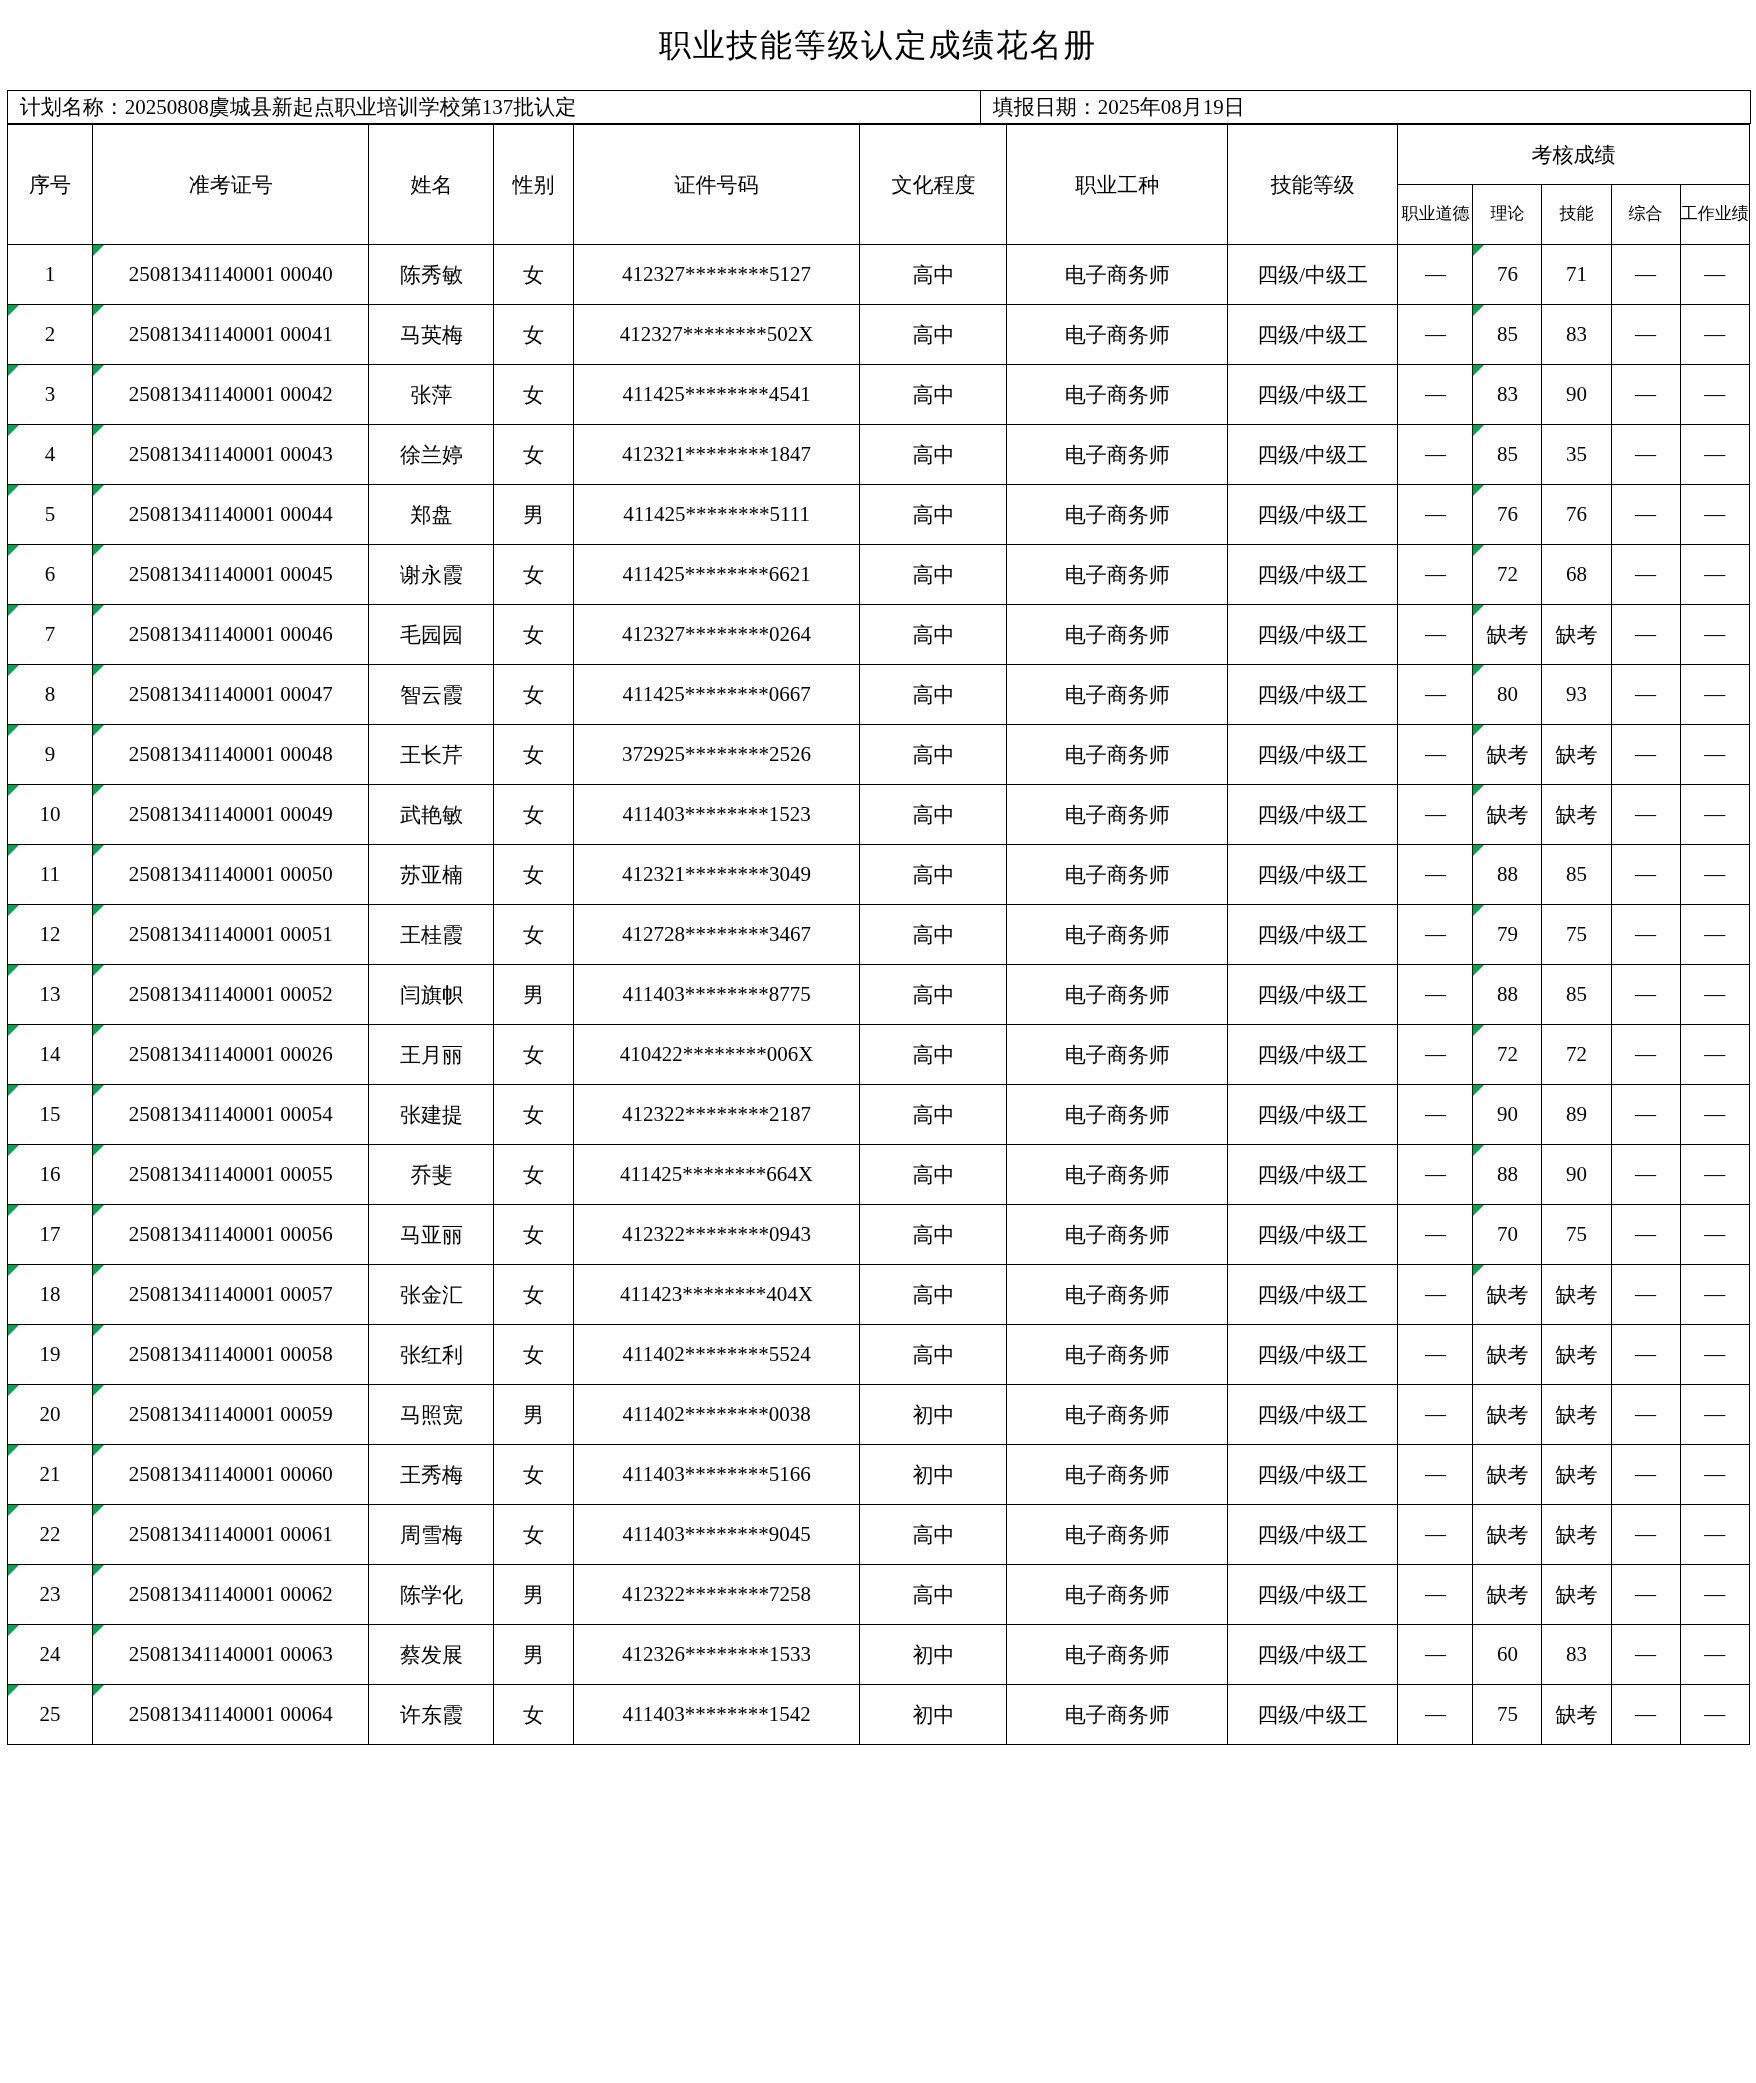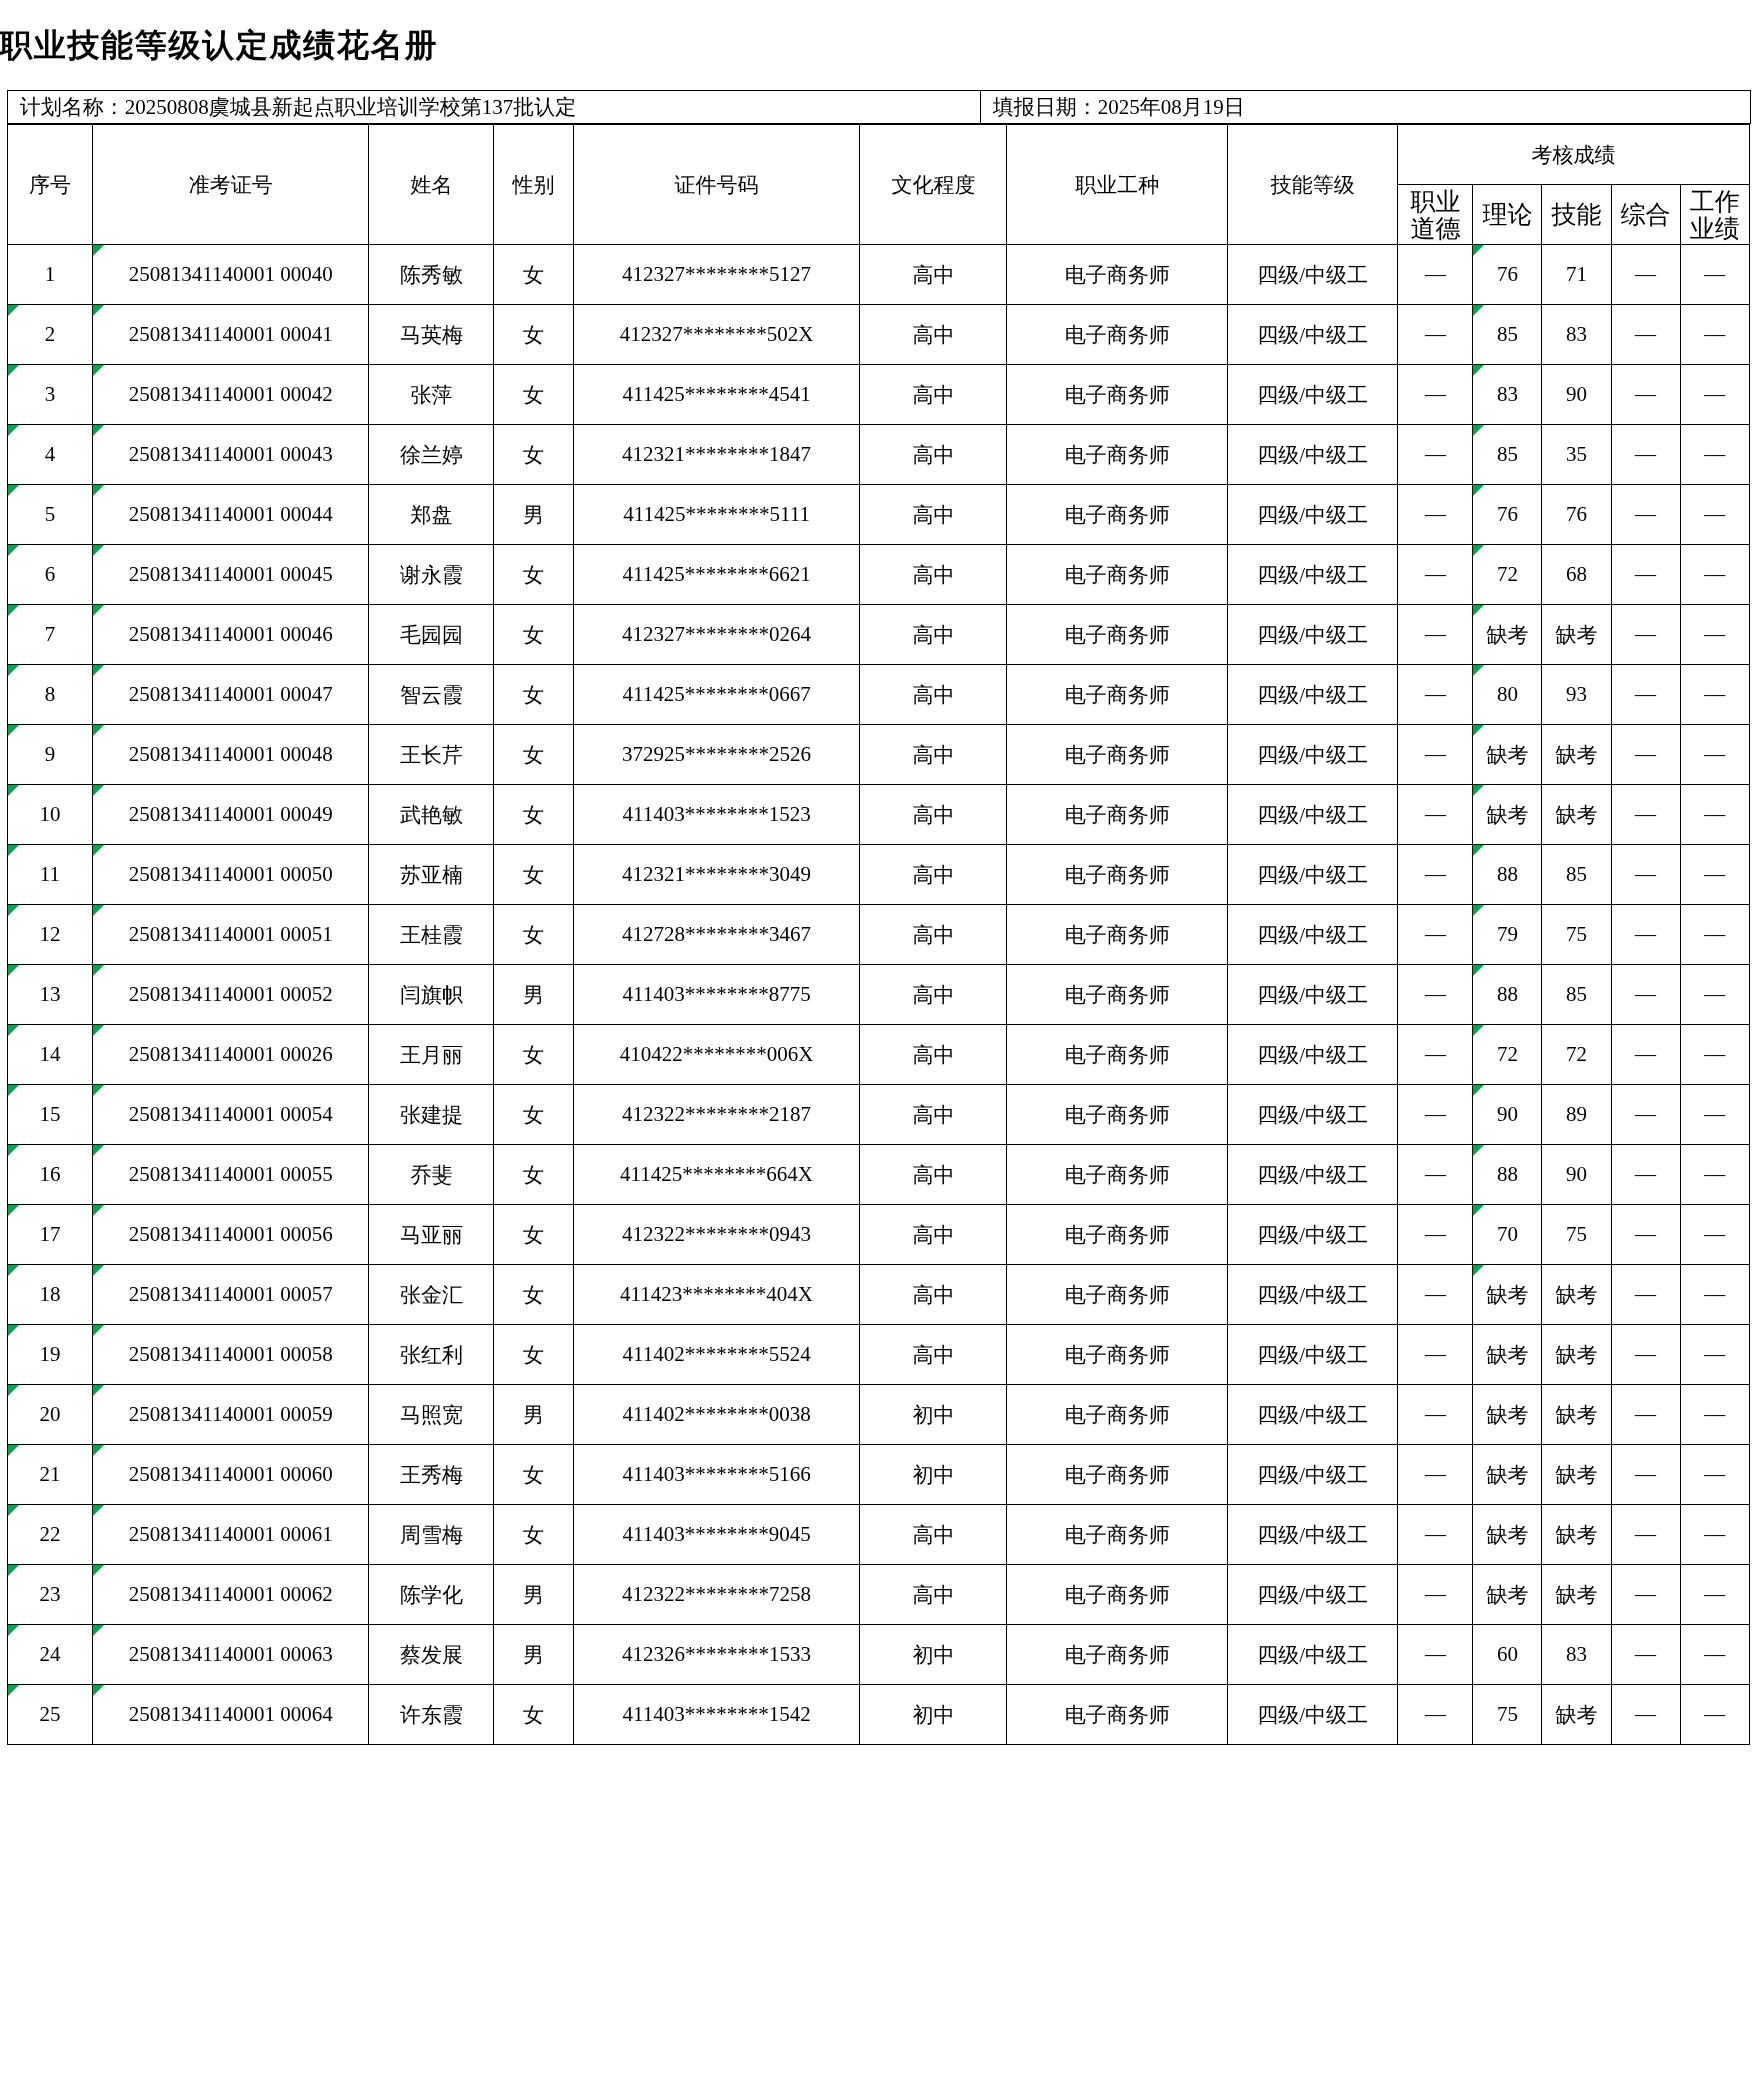--- a/index.html
+++ b/index.html
@@ -11,23 +11,23 @@
     font-family: "Liberation Serif", "DejaVu Serif", serif;
     color: #000000;
     width: 1756px;
   }
   .page {
     width: 1756px;
     box-sizing: border-box;
     padding: 0;
   }
   .doc-title {
-    text-align: left;
+    text-align: center;
     font-size: 32px;
-    font-weight: bold;
+    font-weight: normal;
     letter-spacing: 1.7px;
     padding: 24px 0 22px 0;
   }
   table.meta, table.main {
     border-collapse: collapse;
     width: 1743px;
     margin: 0 6.8px;
     table-layout: fixed;
   }
   table.meta td {
@@ -46,21 +46,21 @@
     text-align: center;
     vertical-align: middle;
     padding: 0;
     height: 59px;
     position: relative;
   }
   table.main th {
     font-weight: normal;
   }
   .vert-head {
-    font-size: 25px;
+    font-size: 17px;
     line-height: 1.08;
     display: block;
   }
   .score-group-head {
     height: 34px;
   }
   .score-sub-head {
     height: 61px;
     font-size: 19.5px;
     line-height: 1.1;

